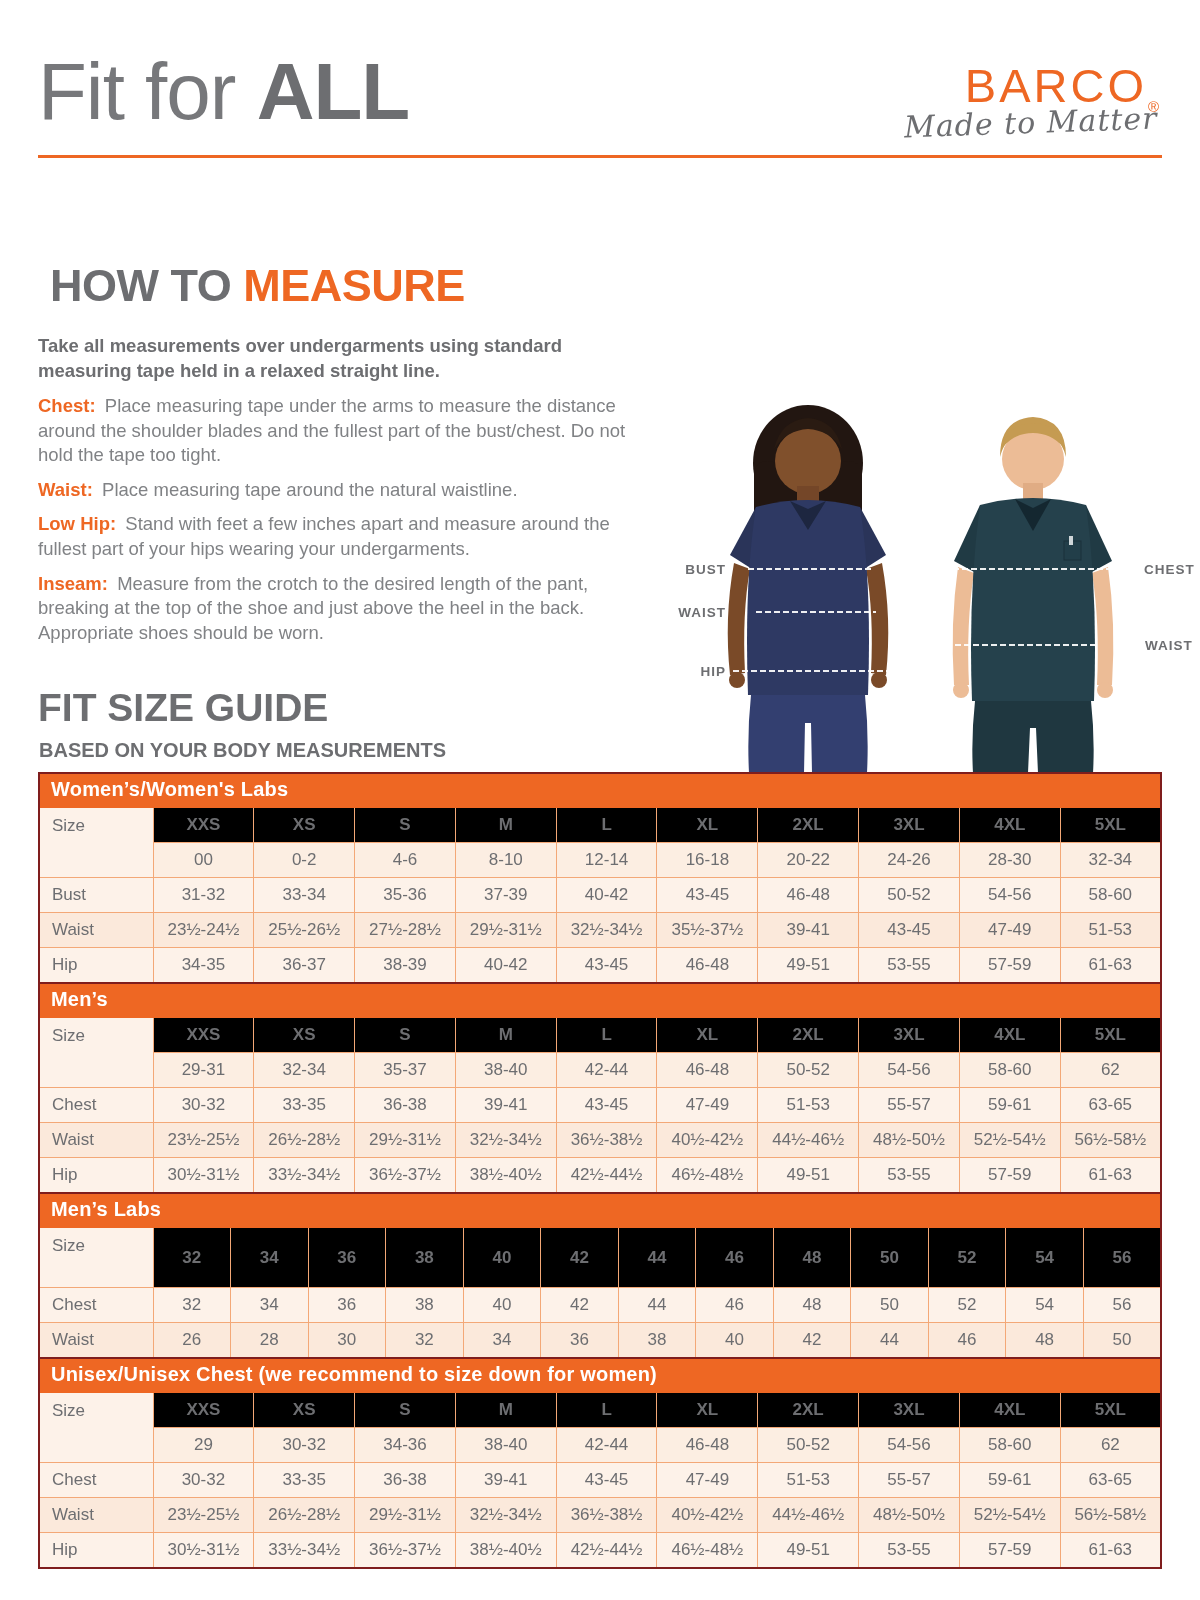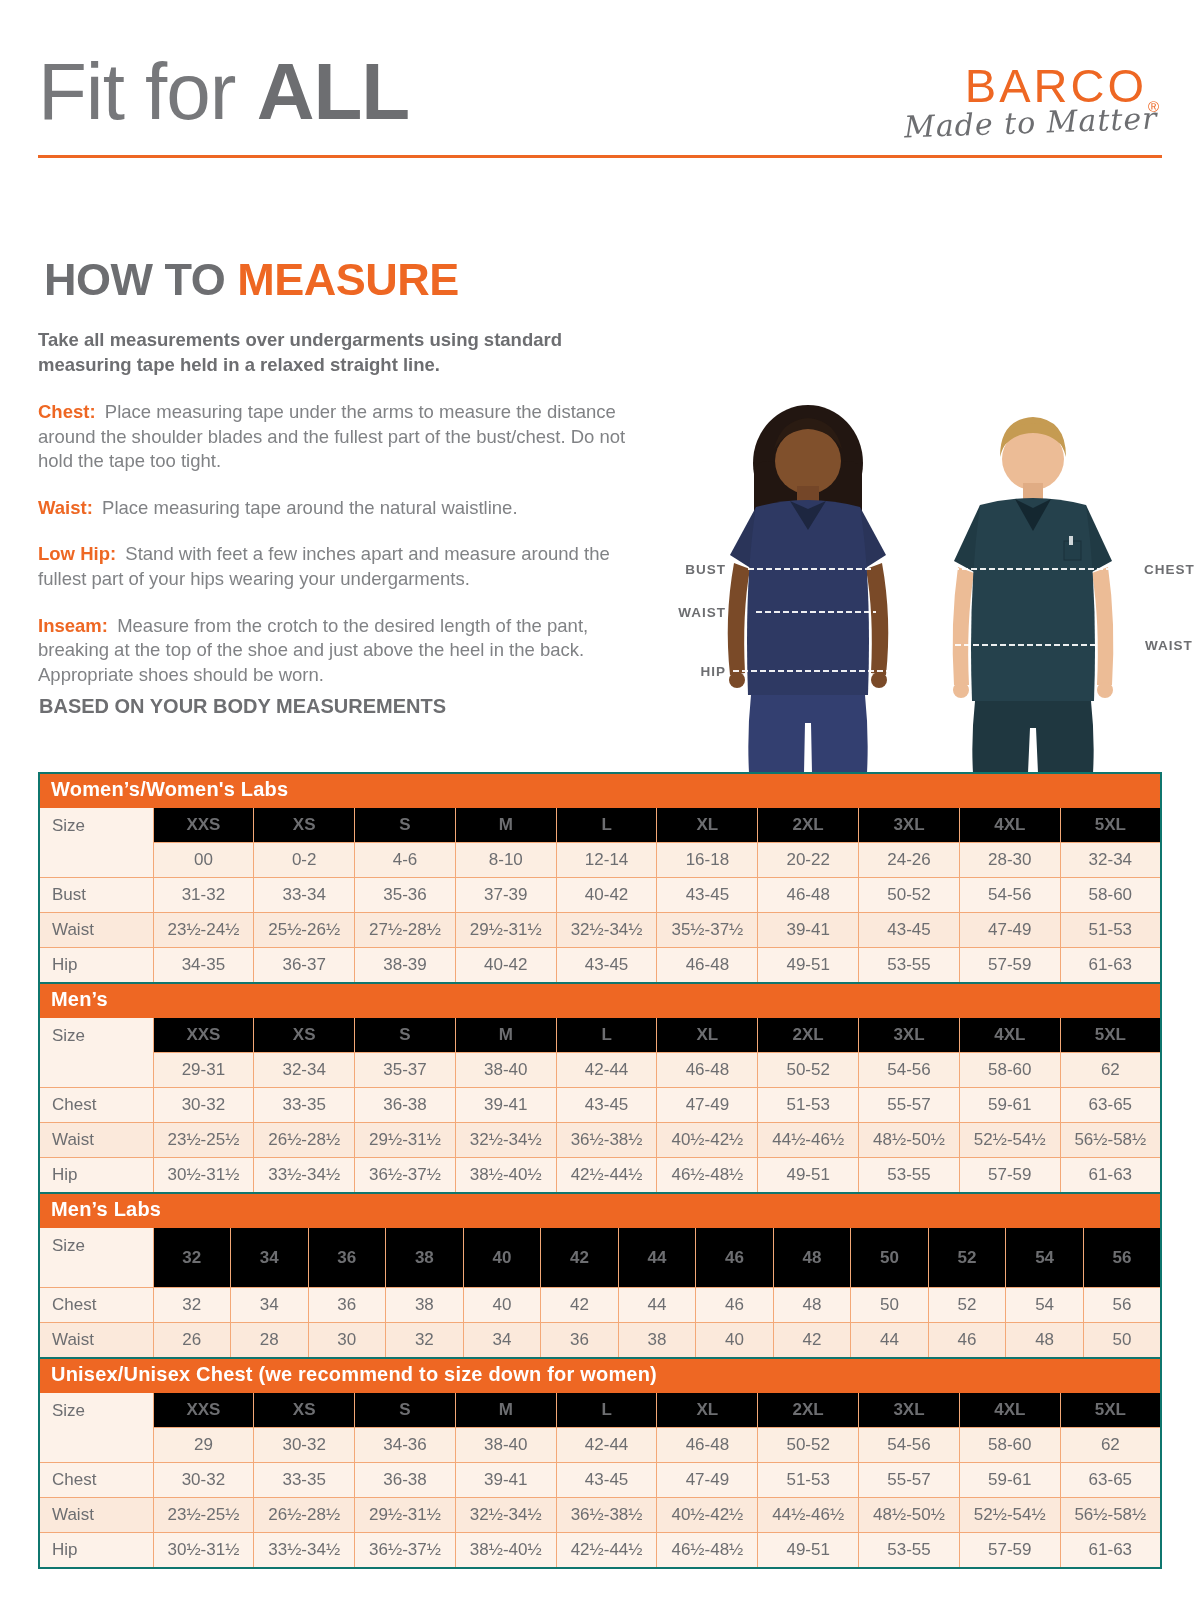--- a/index.html
+++ b/index.html
@@ -10,37 +10,37 @@
               color:#77787B;letter-spacing:-1px;white-space:nowrap;}
   .main-title .bold{font-weight:bold;color:#6D6E71;}
   .brand{position:absolute;right:42px;top:62px;text-align:right;}
   .brand-name{color:#EE6723;font-weight:normal;font-size:47px;letter-spacing:3px;line-height:1;}
   .brand-reg{font-size:15px;letter-spacing:0;position:relative;top:10px;left:1px;}
   .brand-tagline{font-family:"DejaVu Serif",serif;font-style:italic;color:#6D6E71;
                  font-size:30px;margin-top:-4px;transform:rotate(-2deg);letter-spacing:1px;}
   .rule{position:absolute;left:38px;right:38px;top:155px;height:3px;background:#EE6723;}
   
   .howto{position:absolute;left:38px;top:248px;width:590px;}
-  .howto h2{margin:6px;font-size:45px;font-weight:bold;color:#6D6E71;letter-spacing:-0.5px;}
+  .howto h2{margin:12px;font-size:45px;font-weight:bold;color:#6D6E71;letter-spacing:-0.5px;}
   .howto h2 .orange{color:#EE6723;}
   .intro{margin:22px 0 0 0;font-weight:bold;color:#6D6E71;font-size:18.5px;line-height:1.35;width:575px;}
-  .measure-item{margin:22px 0 0 0;color:#808285;font-size:18.5px;line-height:1.33;}
+  .measure-item{margin:10px 0 0 0;color:#808285;font-size:18.5px;line-height:1.33;}
   .orange-label{color:#EE6723;font-weight:bold;}
   
   .figures{position:absolute;left:648px;top:383px;width:552px;height:390px;}
   .figures svg{display:block;}
   .fig-label{font-family:"Liberation Sans",sans-serif;font-weight:bold;font-size:13.5px;
              fill:#6D6E71;letter-spacing:1px;}
   
   .guide-head{position:absolute;left:38px;top:686px;}
   .guide-head h2{margin:0;font-size:39px;font-weight:bold;color:#6D6E71;}
   .guide-head h3{margin:9px 7px 0 1px;font-size:20px;font-weight:bold;color:#6D6E71;}
   .tables{position:absolute;left:38px;top:772px;width:1124px;}
   table.size-table{border-collapse:collapse;table-layout:fixed;width:1124px;
-                   border:2px solid #0f766e;}
+                   border:2px solid #7f1d1d;}
   table.size-table + table.size-table{margin-top:-2px;}
   .size-table td{border:1px solid #F3A877;height:34px;font-size:17px;color:#6D6E71;
                  text-align:center;padding:0 2px;background:#FDF2E9;}
   .size-table td.banner{background:#EE6723;border:1px solid #EE6723;color:#fff;
                         font-weight:bold;font-size:20px;text-align:left;
                         padding:4px 11px 6px 11px;height:auto;letter-spacing:0.2px;}
   .size-table td.hdr{background:#000000;font-weight:bold;}
   .size-table td.size-label{background:#FDF2E9;text-align:left;vertical-align:top;
                             padding:8px 0 17px 12px;}
   .size-table tr.sub td{background:#FCEEE2;}
@@ -121,20 +121,21 @@
 
       <text class="fig-label" x="78" y="191" text-anchor="end">BUST</text>
       <text class="fig-label" x="78" y="234" text-anchor="end">WAIST</text>
       <text class="fig-label" x="78" y="293" text-anchor="end">HIP</text>
       <text class="fig-label" x="496" y="191">CHEST</text>
       <text class="fig-label" x="497" y="267">WAIST</text>
     </svg>
   </div>
 
   <div class="guide-head">
+    <h2>FIT SIZE GUIDE</h2>
     <h3>BASED ON YOUR BODY MEASUREMENTS</h3>
   </div>
 
   <div class="tables" id="tables">
       <table class="size-table">
         <colgroup>
           <col style="width: 114px;">
           <col>
           <col>
           <col>

